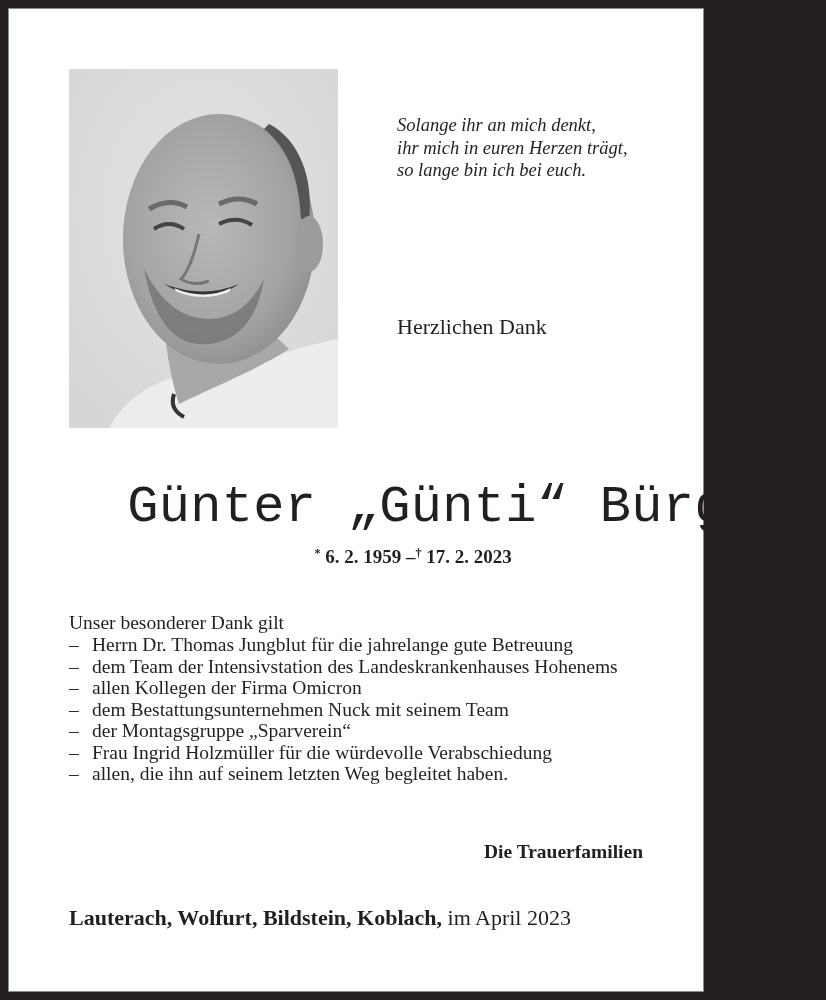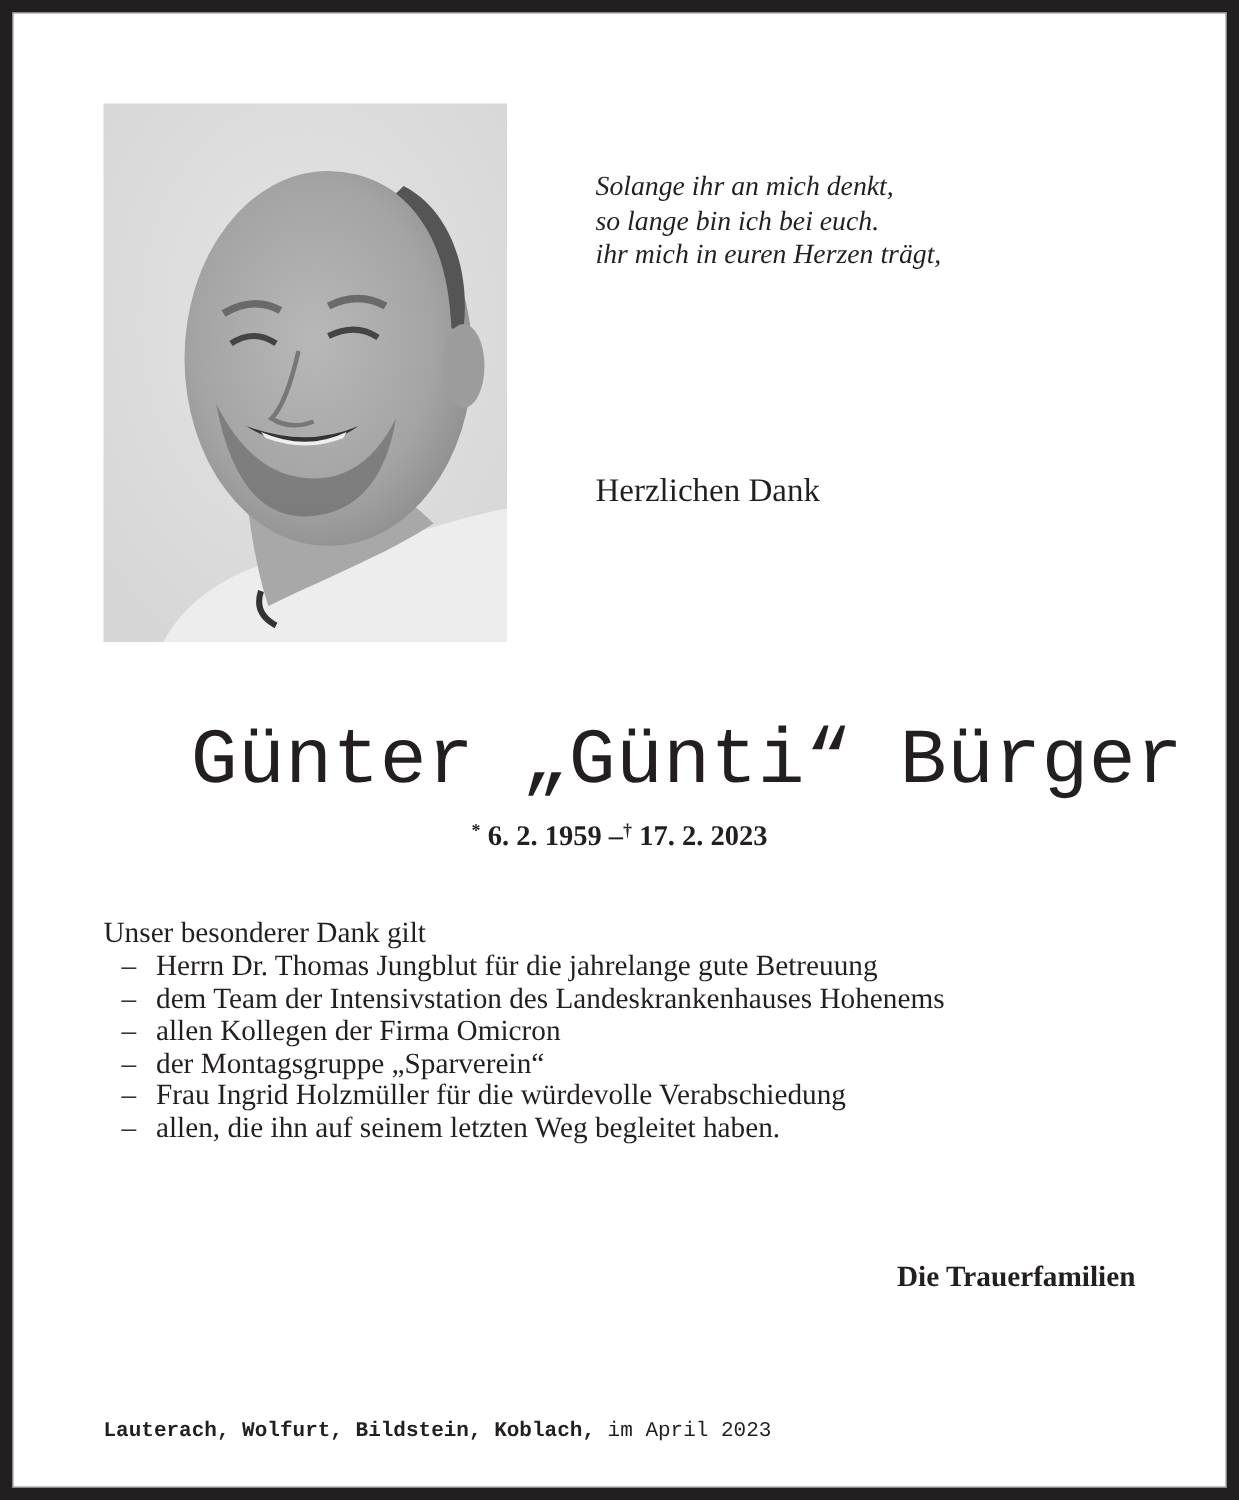--- a/index.html
+++ b/index.html
@@ -7,21 +7,21 @@
       width: 826px; height: 1000px;
       background: #231f20;
       font-family: "DejaVu Serif", "Liberation Serif", serif;
       color: #231f20;
       position: relative;
       overflow: hidden;
     }
     .page {
       position: absolute;
       left: 8px; top: 8px;
-      width: 810px; height: 984px;
+      width: 696px; height: 984px;
       background: #ffffff;
       box-shadow: inset 0 0 0 1px #8a8a8a;
     }
     .photo {
       position: absolute;
       left: 61px; top: 61px;
       width: 269px; height: 359px;
       background: #dcdcdc;
       overflow: hidden;
     }
@@ -79,43 +79,42 @@
       position: absolute;
       left: 61px; top: 604px;
       font-family: "Liberation Serif", serif;
       font-size: 19.5px;
       line-height: 21.5px;
     }
     .thanks-list {
       list-style: none;
       margin: 0; padding: 0;
       position: absolute;
-      left: 73px; top: 626px;
+      left: 61px; top: 626px;
       font-family: "Liberation Serif", serif;
       font-size: 19.5px;
       line-height: 21.5px;
     }
     .thanks-list li { white-space: nowrap; }
     .thanks-list .dash { display: inline-block; width: 23px; }
     .signature {
       position: absolute;
       right: 61px; top: 832px;
       font-family: "Liberation Serif", serif;
       font-weight: bold;
       font-size: 19.5px;
       line-height: 24px;
       text-align: center;
     }
     .place-date {
       position: absolute;
       left: 61px; top: 898px;
-      font-family: Liberation Mono, monospace;
-      font-size: 14px;
+      font-family: Liberation Serif, serif;
+      font-size: 22px;
       line-height: 24px;
-      margin-top: 36px;
     }
     .place-date b { font-weight: bold; }
   </style>
 </head>
 <body>
 
 <div class="page">
 
   <div class="photo" title="Black and white portrait photo of a smiling bald man with a goatee wearing a light shirt">
     <svg viewBox="0 0 269 359" xmlns="http://www.w3.org/2000/svg">
@@ -154,42 +153,43 @@
 
       <path d="M95 215 Q135 240 170 215 Q135 230 95 215 Z" fill="#333"></path>
       <path d="M105 219 Q135 232 162 219 L160 223 Q135 233 108 223 Z" fill="#eee"></path>
 
       <path d="M105 325 Q100 340 115 348" stroke="#333" stroke-width="4" fill="none"></path>
     </svg>
   </div>
 
   <div class="poem">
     <div>Solange ihr an mich denkt,</div>
+    <div>ihr mich in euren Herzen trägt,</div>
     <div>so lange bin ich bei euch.</div>
-    <div>ihr mich in euren Herzen trägt,</div>
   </div>
 
   <div class="thanks-heading">Herzlichen Dank</div>
 
 
   <div class="name">Günter „Günti“ Bürger</div>
 
   <div class="dates">
     <span class="sup">*</span>
     <span>6. 2. 1959</span>
     <span>–</span><span class="sup">†</span>
     <span>17. 2. 2023</span>
   </div>
 
   <div class="special-thanks">Unser besonderer Dank gilt</div>
 
   <ul class="thanks-list">
     <li><span class="dash">–</span><span>Herrn Dr. Thomas Jungblut für die jahrelange gute Betreuung</span></li>
     <li><span class="dash">–</span><span>dem Team der Intensivstation des Landeskrankenhauses Hohenems</span></li>
     <li><span class="dash">–</span><span>allen Kollegen der Firma Omicron</span></li>
+    <li><span class="dash">–</span><span>dem Bestattungsunternehmen Nuck mit seinem Team</span></li>
     <li><span class="dash">–</span><span>der Montagsgruppe „Sparverein“</span></li>
     <li><span class="dash">–</span><span>Frau Ingrid Holzmüller für die würdevolle Verabschiedung</span></li>
     <li><span class="dash">–</span><span>allen, die ihn auf seinem letzten Weg begleitet haben.</span></li>
   </ul>
 
   <div class="signature">Die Trauerfamilien</div>
 
   <div class="place-date">
     <b>Lauterach, Wolfurt, Bildstein, Koblach,</b>
     <span>im April 2023</span>

